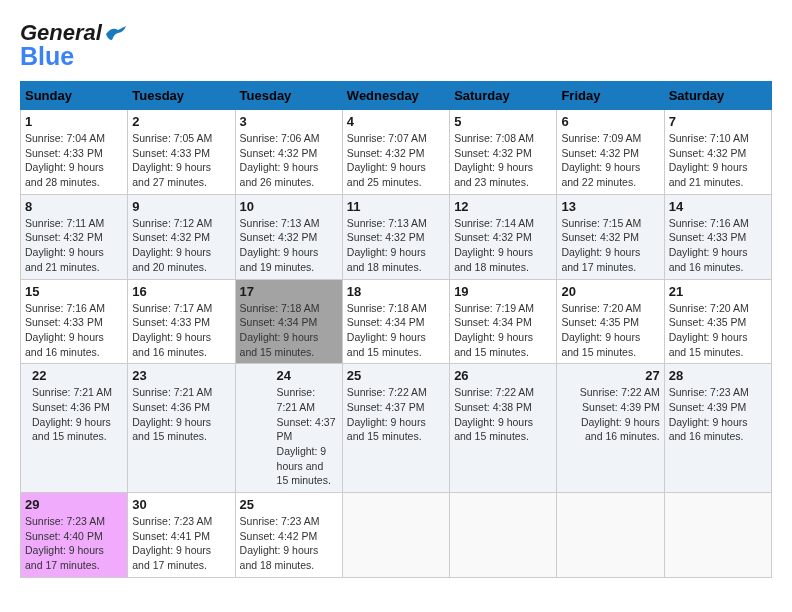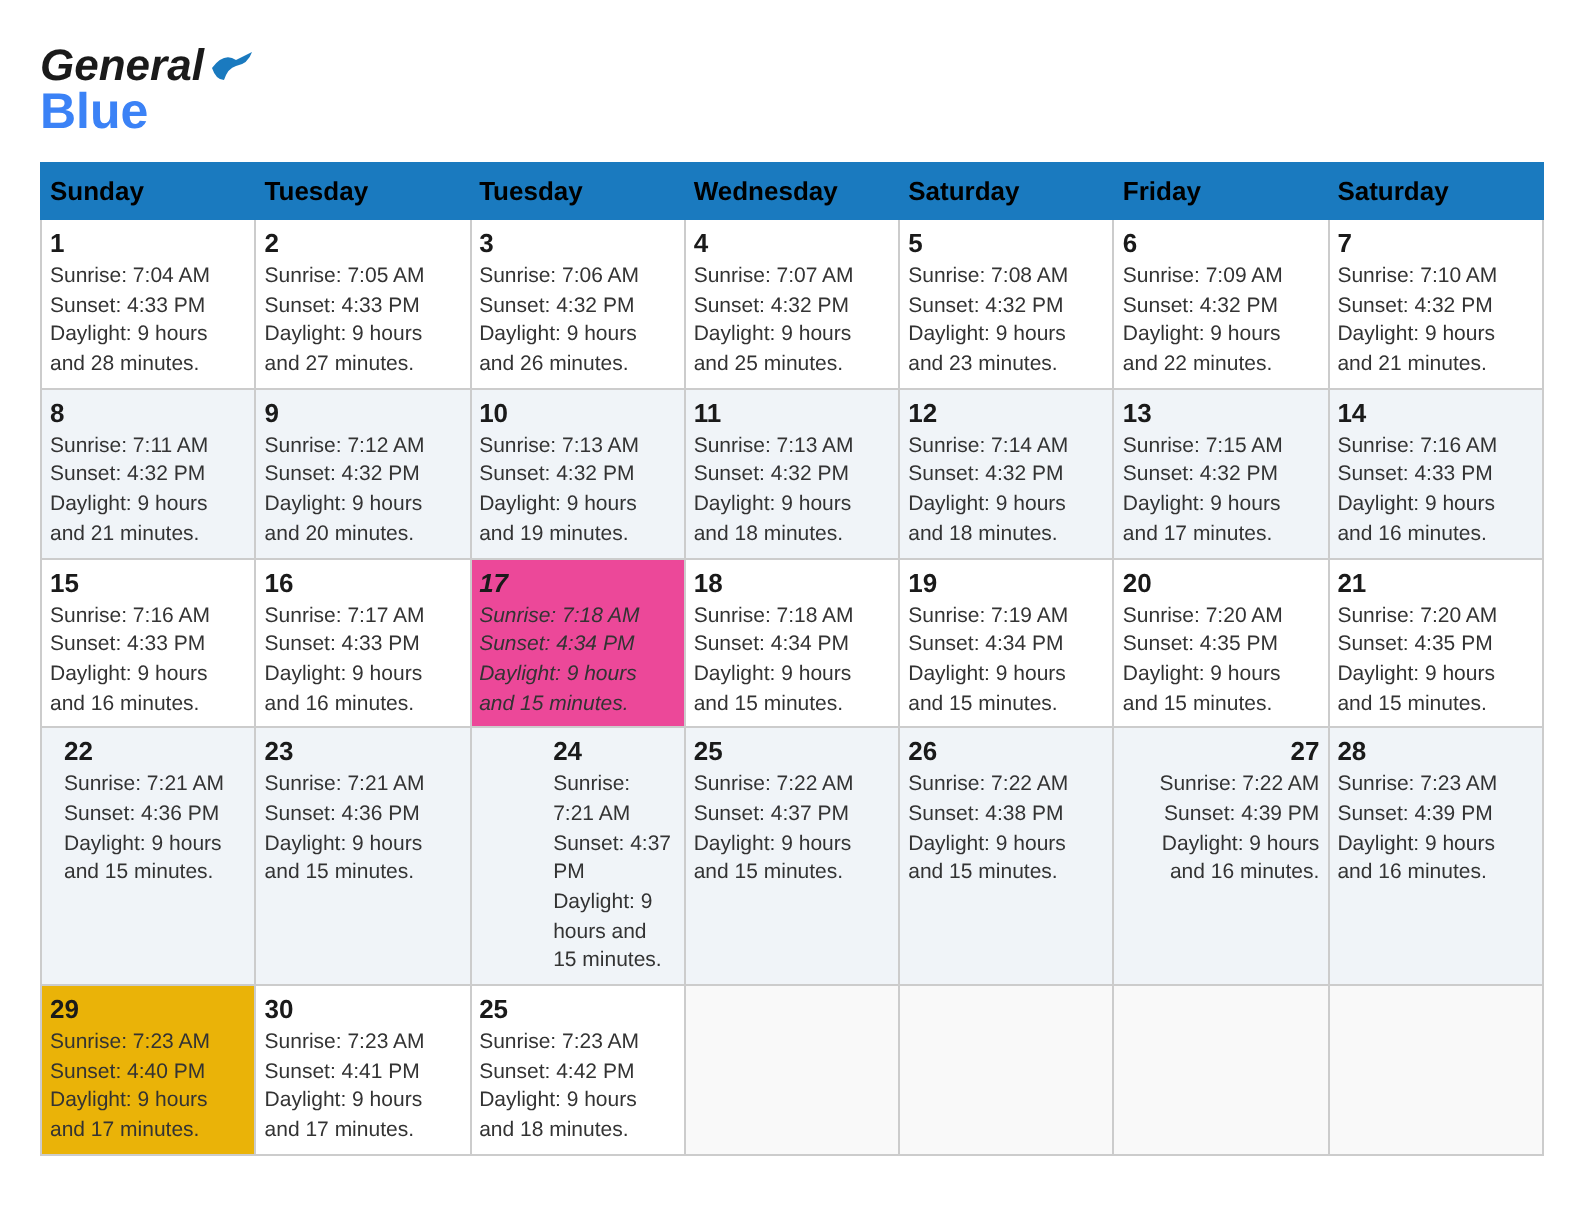--- a/index.html
+++ b/index.html
@@ -239,21 +239,21 @@
         </div>
       </td>
         <td style="background: rgb(255, 255, 255);">
         <span class="day-num">16</span>
         <div class="day-info">
           Sunrise: 7:17 AM<br>
           Sunset: 4:33 PM<br>
           Daylight: 9 hours and 16 minutes.
         </div>
       </td>
-        <td style="background: #ec4899; font-style: italic;">
+        <td style="background: #a3a3a3;">
         <span class="day-num">17</span>
         <div class="day-info">
           Sunrise: 7:18 AM<br>
           Sunset: 4:34 PM<br>
           Daylight: 9 hours and 15 minutes.
         </div>
       </td>
         <td style="background: rgb(255, 255, 255);">
         <span class="day-num">18</span>
         <div class="day-info">
@@ -339,21 +339,21 @@
         <td style="background: rgb(240, 244, 248);">
         <span class="day-num">28</span>
         <div class="day-info">
           Sunrise: 7:23 AM<br>
           Sunset: 4:39 PM<br>
           Daylight: 9 hours and 16 minutes.
         </div>
       </td>
       </tr>
       <tr>
-        <td style="background: #eab308; margin-left: 20px;">
+        <td style="background: #f0abfc; margin-left: 20px;">
         <span class="day-num">29</span>
         <div class="day-info">
           Sunrise: 7:23 AM<br>
           Sunset: 4:40 PM<br>
           Daylight: 9 hours and 17 minutes.
         </div>
       </td>
         <td style="background: rgb(255, 255, 255);">
         <span class="day-num">30</span>
         <div class="day-info">

